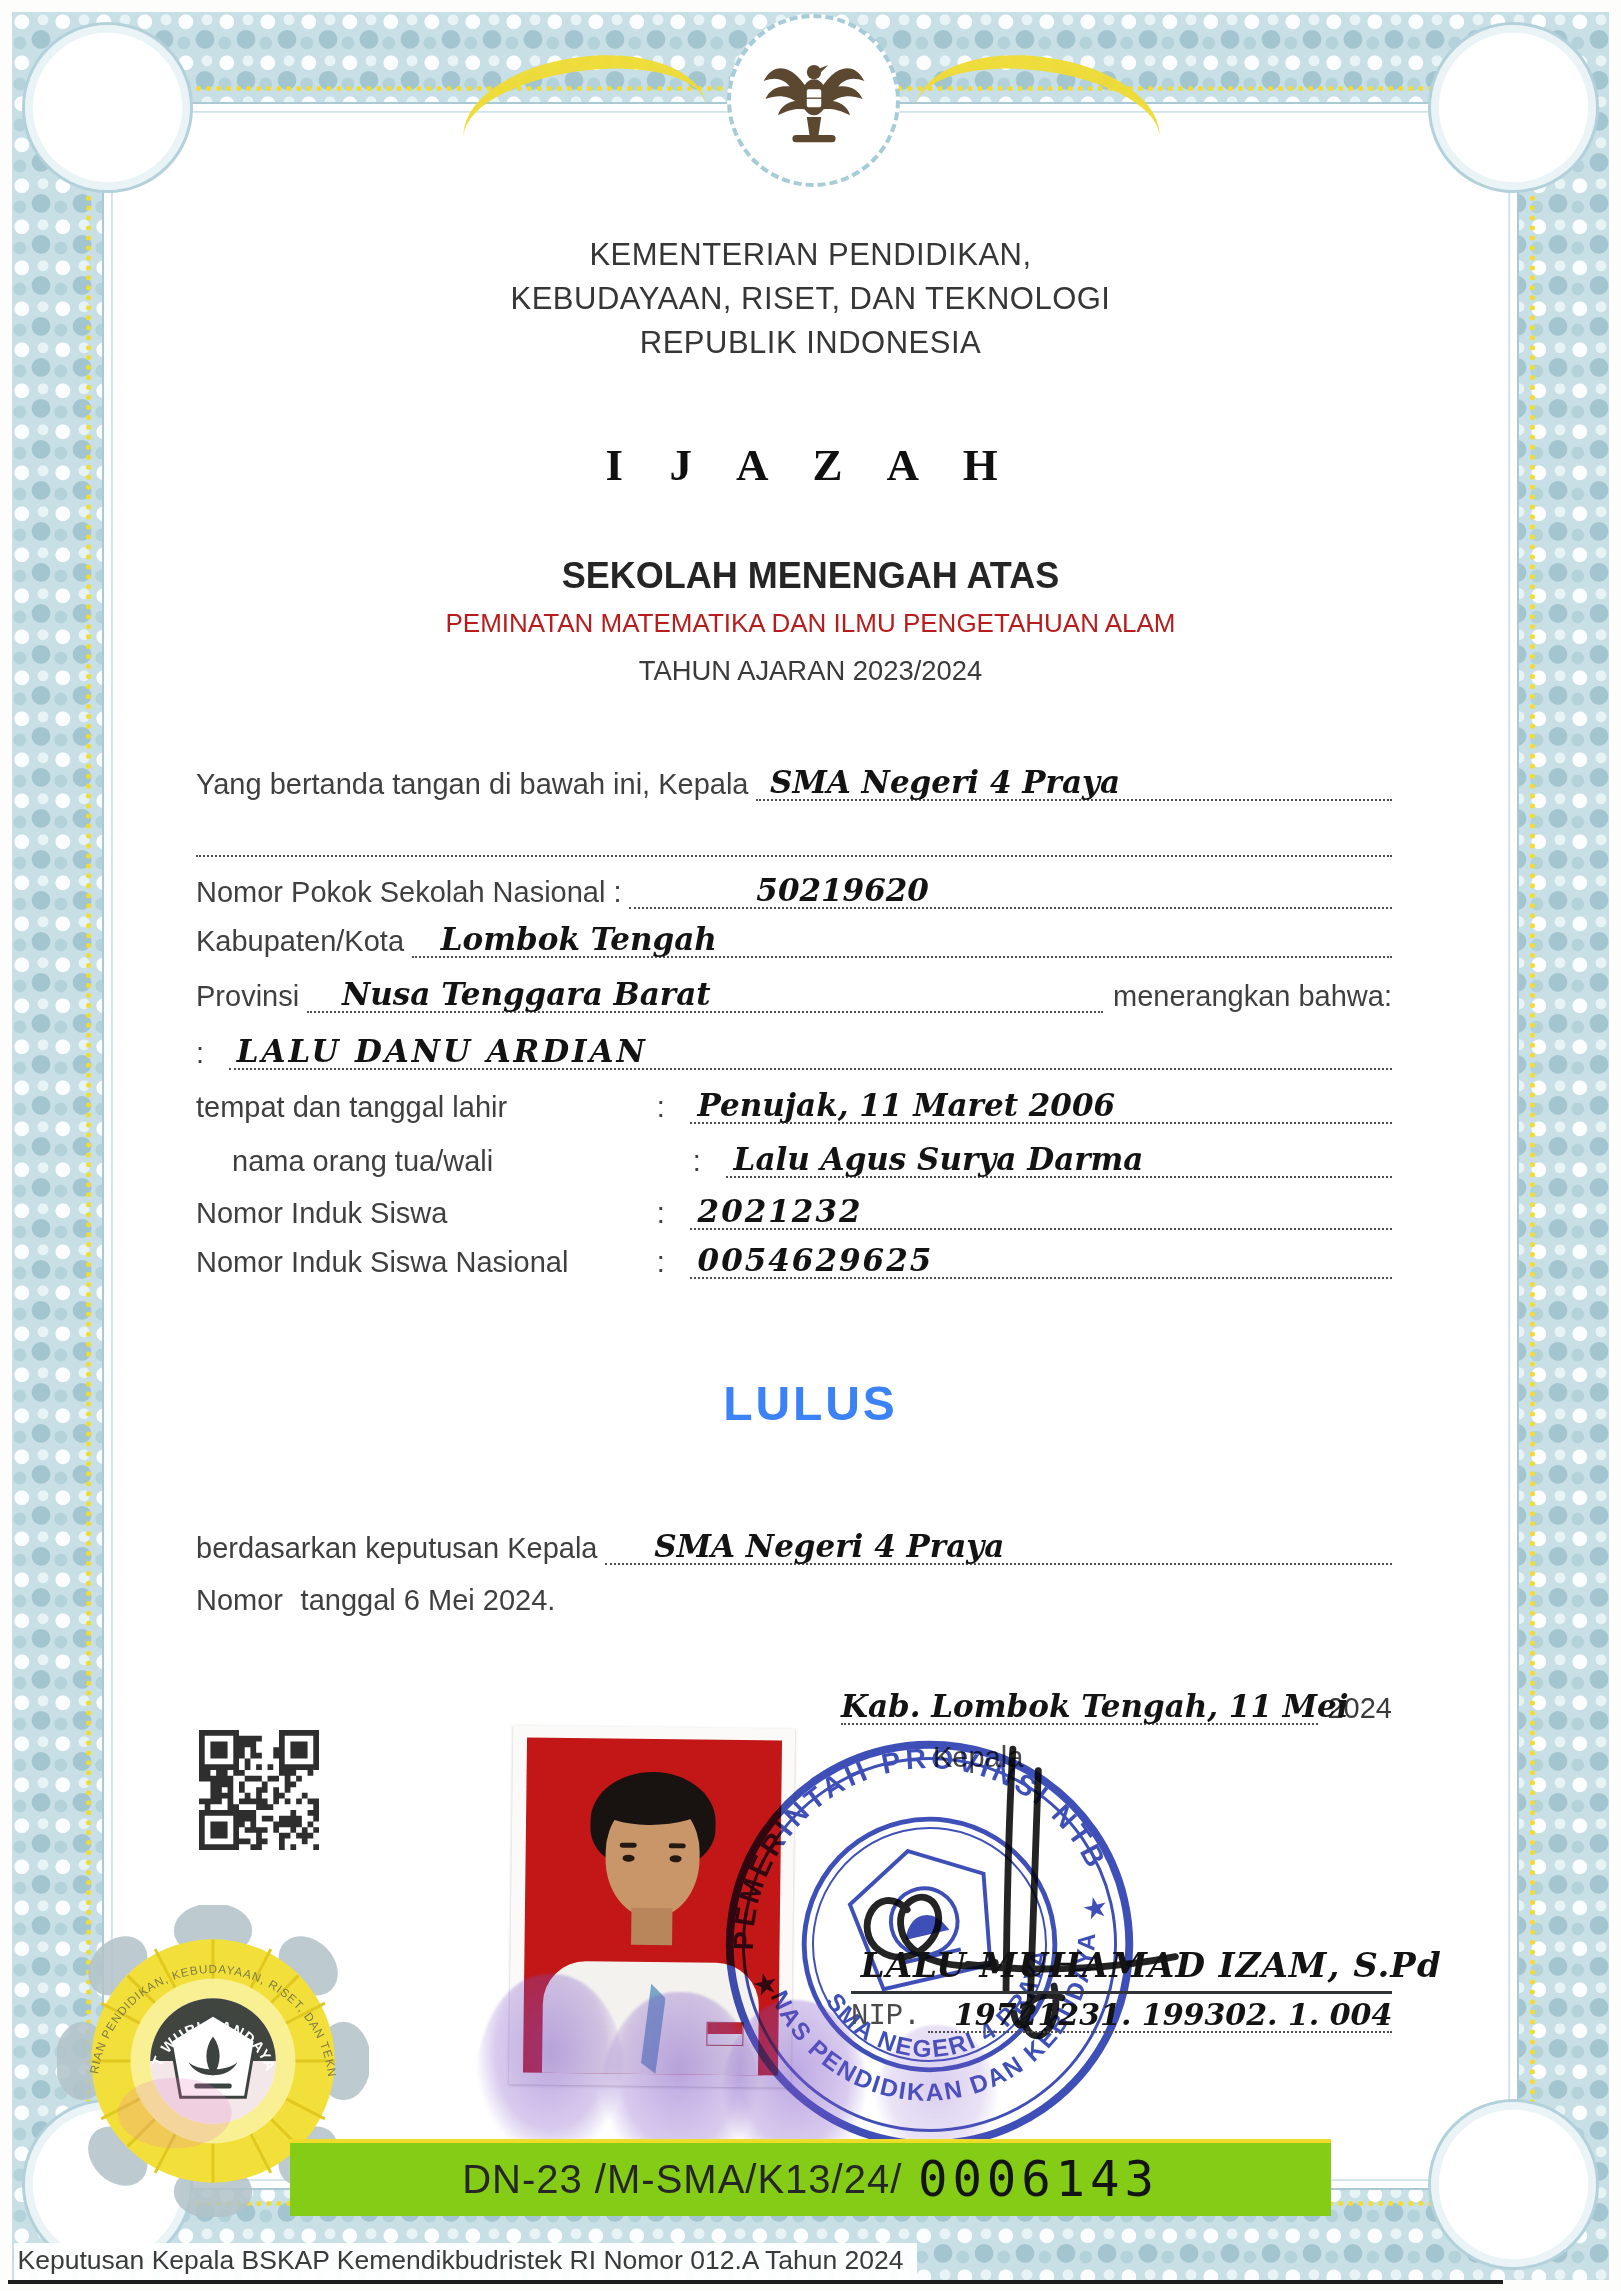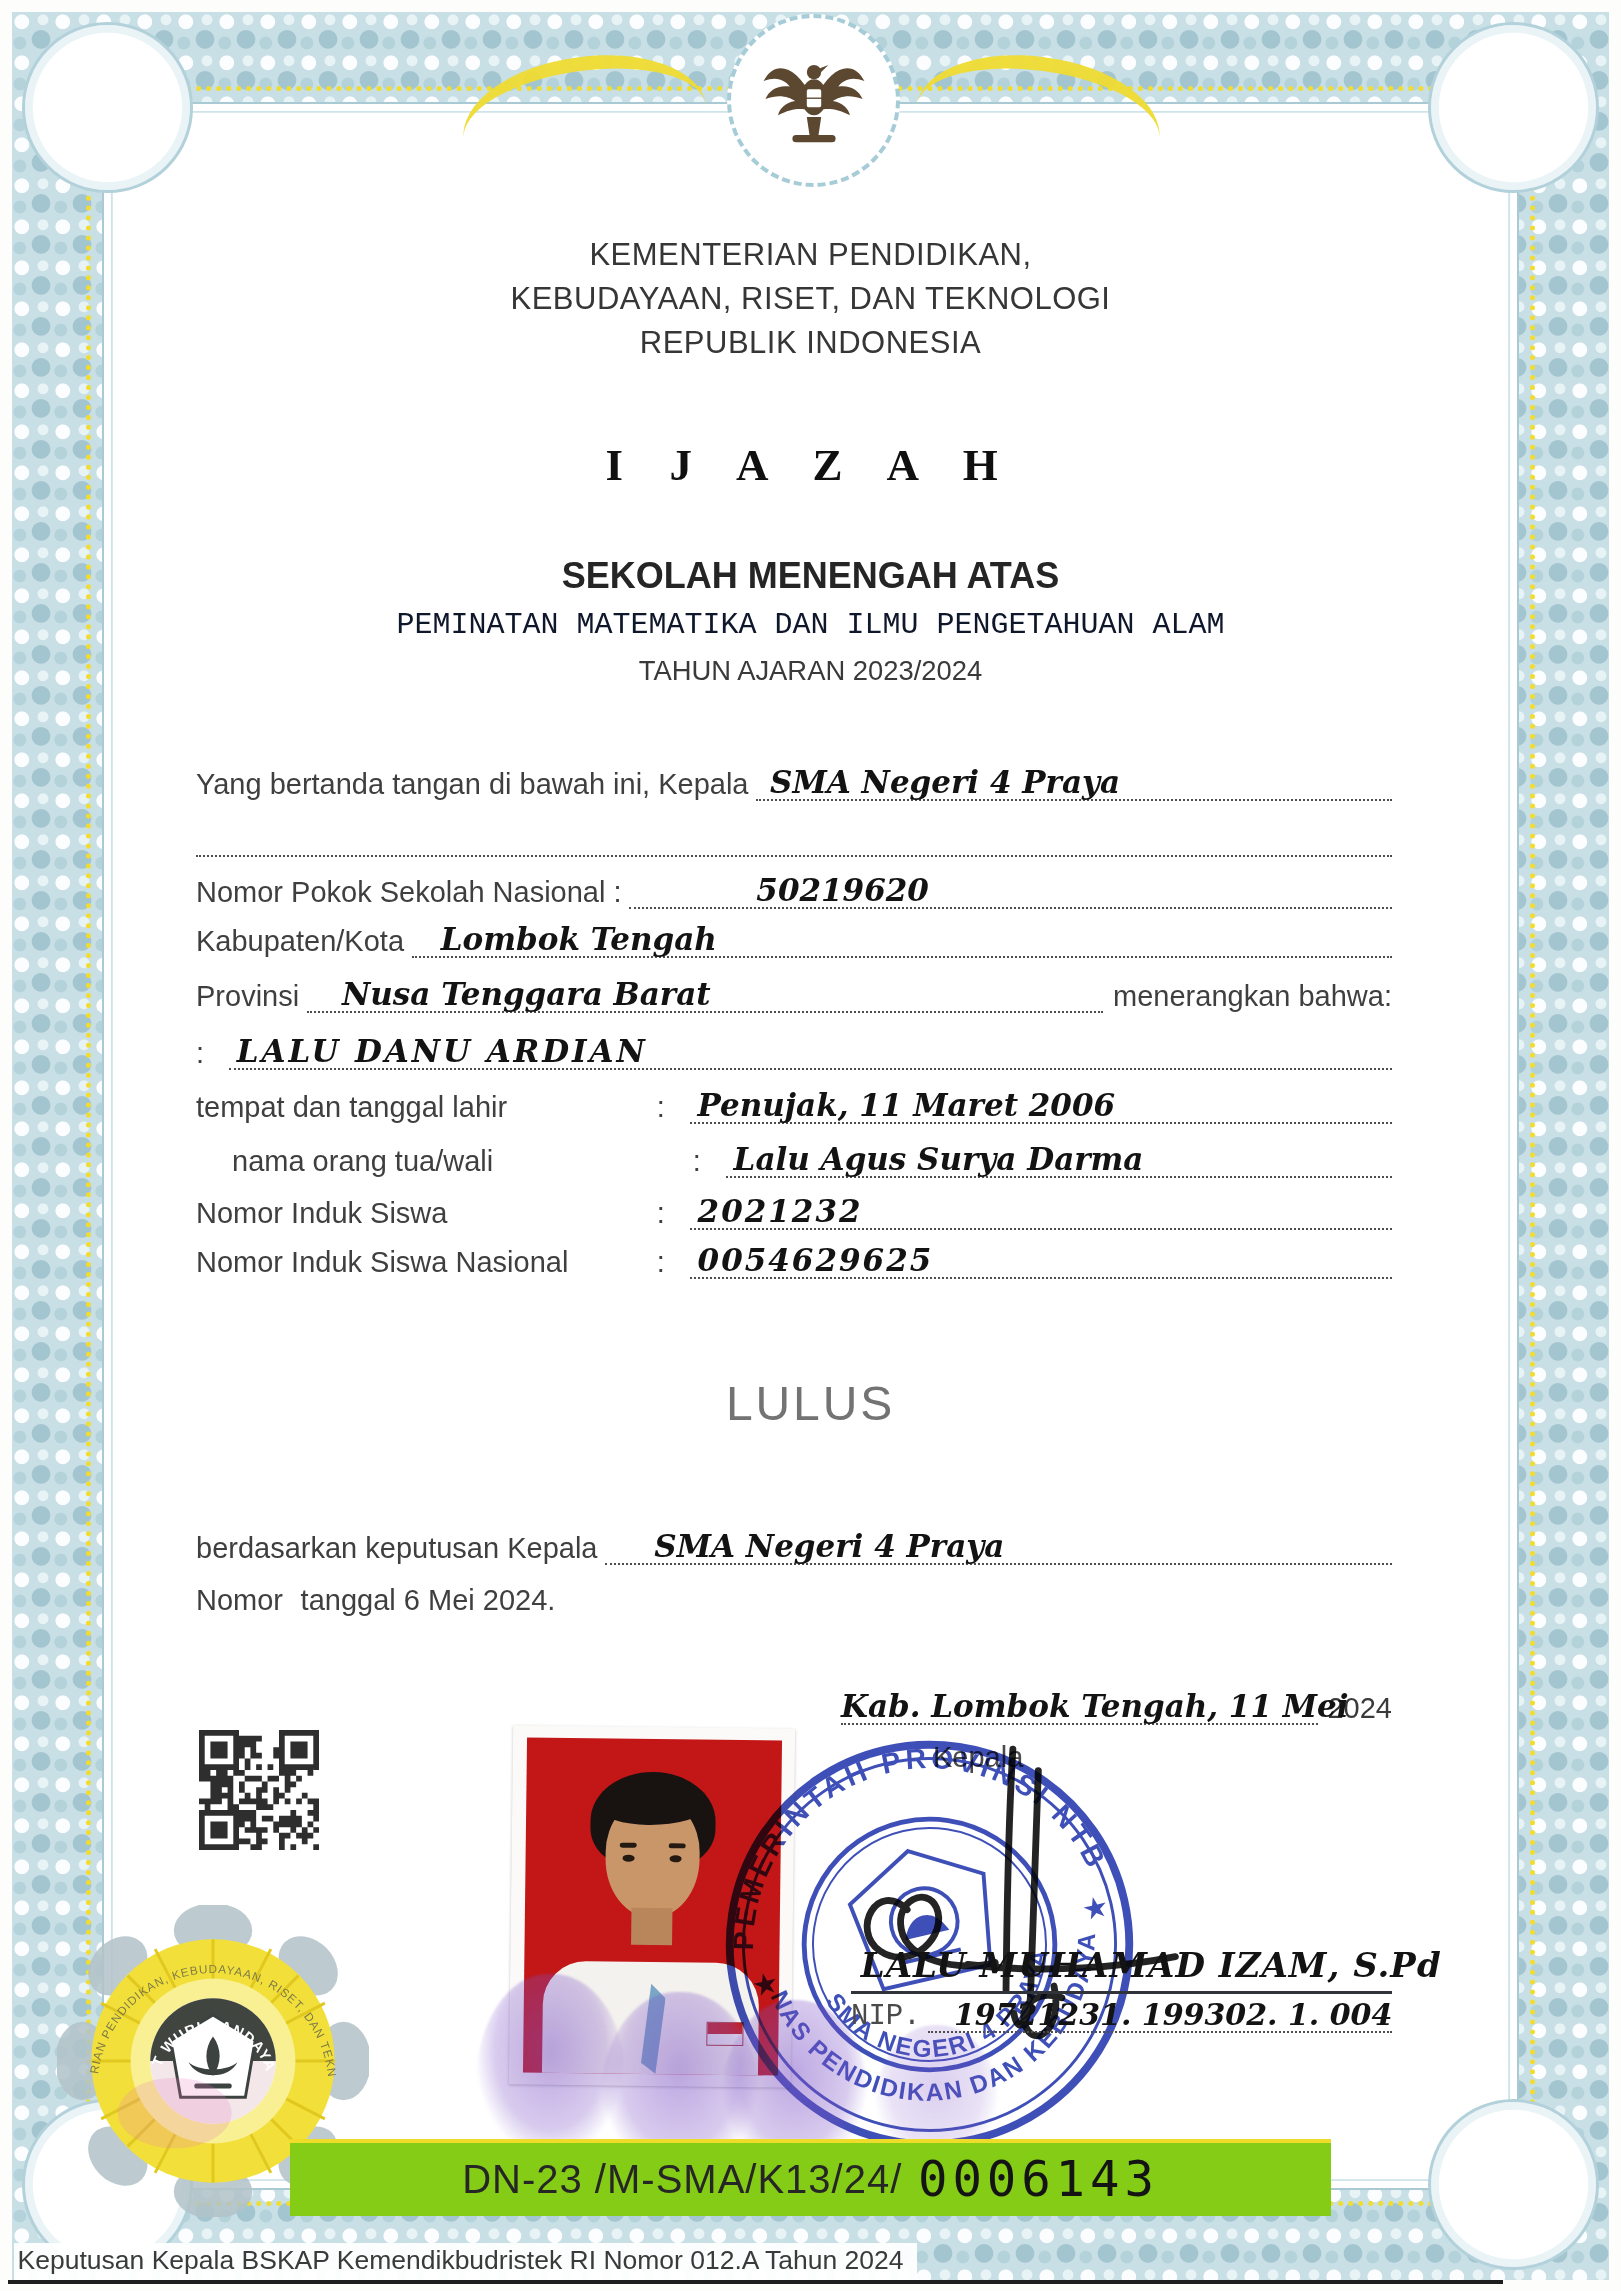--- a/index.html
+++ b/index.html
@@ -25,23 +25,23 @@
     border-radius:120% 120% 0 0/200% 200% 0 0;z-index:4;opacity:.95;}
   .medallion{position:absolute;left:727px;top:13.7px;width:165px;height:165px;border-radius:50%;
     background:#fff;border:4.9px dashed #a6ccd8;z-index:5;display:flex;align-items:center;justify-content:center;}
 
   
   .center{position:absolute;left:0;width:1621px;text-align:center;}
   .hdr{font-size:31px;line-height:44px;color:#363636;letter-spacing:0.5px;z-index:6;}
   .ijazah{font-family:"Liberation Serif",serif;font-weight:700;font-size:45px;
     letter-spacing:17.6px;color:#101010;z-index:6;}
   .lvl{font-weight:700;font-size:36px;color:#252525;z-index:6;}
-  .pem{font-size:30px;color:#0f172a;z-index:6;font-family:Liberation Mono, monospace;}
+  .pem{font-size:26px;color:#b91c1c;z-index:6;}
   .thn{font-size:27.4px;color:#3a3a3a;z-index:6;}
-  .lulus{font-weight:400;font-size:48px;letter-spacing:2.9px;color:#737373;z-index:6;}
+  .lulus{font-weight:700;font-size:48px;letter-spacing:2.9px;color:#3b82f6;z-index:6;}
 
   
   .formrow{position:absolute;left:196px;right:229px;height:45px;display:flex;
     align-items:flex-end;font-size:29px;color:#3f3f3f;z-index:6;}
   .lbl{white-space:nowrap;padding-right:7.8px;}
   .lblcol{width:453px;}
   .colon{width:33px;text-align:left;}
   .fill{flex:1;position:relative;border-bottom:2.9px dotted #4d4d4d;height:43px;}
   .hand{font-family:"DejaVu Serif",serif;font-style:italic;font-weight:700;color:#131313;
     white-space:nowrap;}

